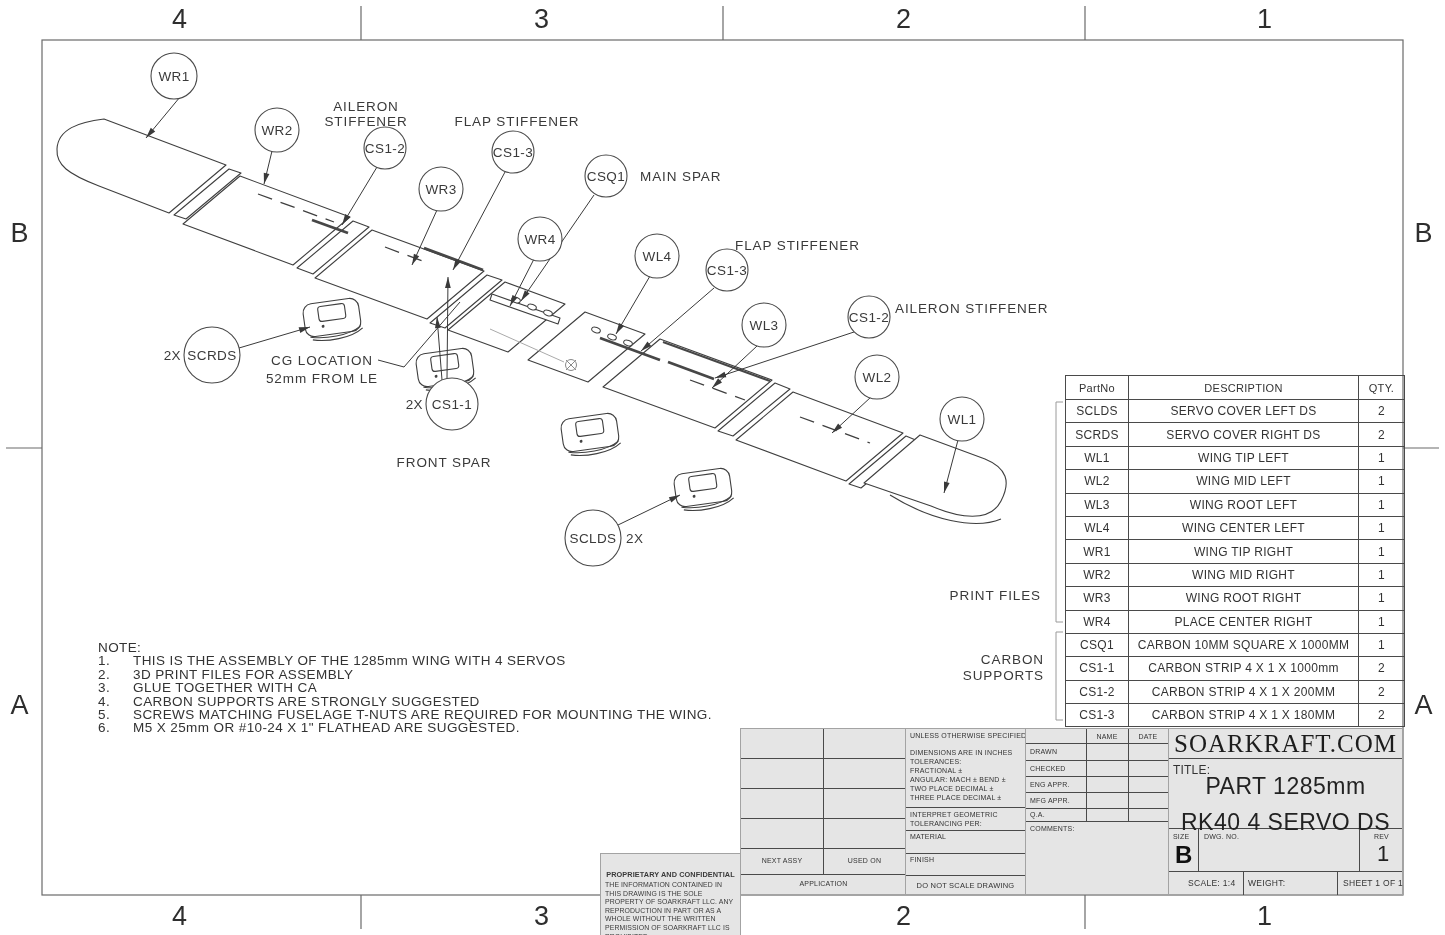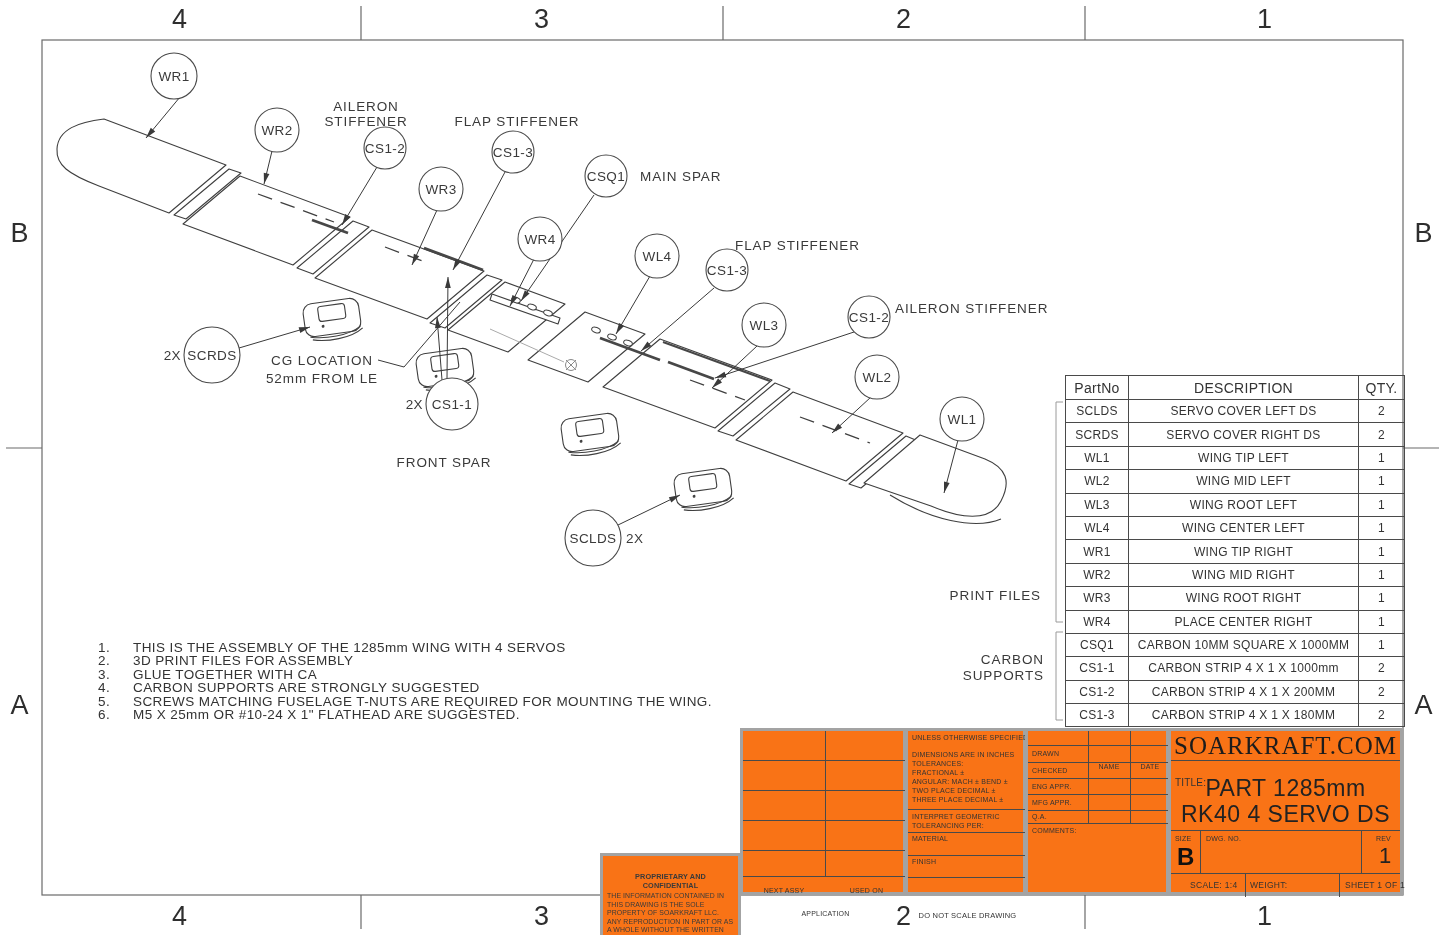--- a/index.html
+++ b/index.html
@@ -10,34 +10,34 @@
   .zone { position:absolute; font-size:27px; color:#2e2e2e; transform:translate(-50%,-50%); letter-spacing:1px; }
 
   svg text { font-family:"Liberation Sans", sans-serif; fill:#3a3a3a; }
   .balloon-label { font-size:13.5px; letter-spacing:.4px; }
   .free-label { font-size:13.5px; letter-spacing:.9px; }
 
   
   #parts-table { position:absolute; left:1065px; top:375px; width:339px; border-collapse:collapse; table-layout:fixed; }
   #parts-table td, #parts-table th { border:1px solid #4a4a4a; font-size:12px; font-weight:normal;
       text-align:center; height:23.4px; padding:0 2px; white-space:nowrap; overflow:hidden; letter-spacing:.3px; color:#333; }
-  #parts-table th { height:24px; font-size:14px; }
+  #parts-table th { height:24px; font-size:11px; }
   .col-part { width:63px; } .col-desc { width:230px; } .col-qty { width:46px; }
 
   
   #notes { position:absolute; left:98px; top:641px; font-size:13.5px; letter-spacing:.4px; color:#333; line-height:13.4px; }
   #notes .nrow { display:flex; }
   #notes .nnum { width:35px; }
 
   
-  .tb { position:absolute; border:3px solid #a3a3a3; background:#f97316; }
+  .tb { position:absolute; border:1px solid #a3a3a3; background:#e5e5e5; }
   .tline-h { position:absolute; border-top:1px solid #4a4a4a; height:0; }
   .tline-v { position:absolute; border-left:1px solid #4a4a4a; width:0; }
   .tb-txt { position:absolute; font-size:7px; letter-spacing:.2px; color:#333; white-space:nowrap; }
-  .tb-txt-c { text-align:center;margin-top:28px; }
+  .tb-txt-c { text-align:center; }
 
   #prop-box { left:600px; top:853px; width:141px; height:92px; padding:16px 4px; }
   #prop-title { font-size:7.3px; font-weight:bold; text-align:center; letter-spacing:.1px; margin-bottom:2px; }
   #prop-body { font-size:6.9px; line-height:8.6px; letter-spacing:.1px; }
 
   #app-box { left:740px; top:728px; width:166px; height:167px; }
   #tol-box { left:905px; top:728px; width:121px; height:167px; }
   #name-box { left:1025px; top:728px; width:144px; height:167px; }
   #soar-box { left:1168px; top:728px; width:235px; height:167px; }
 
@@ -361,20 +361,21 @@
         </tr>
     <tr>
           <td>CS1-3</td>
           <td>CARBON STRIP 4 X 1 X 180MM</td>
           <td>2</td>
         </tr>
   </tbody>
     </table>
 
   <div id="notes">
+    <div>NOTE:</div>
     <div class="nrow">
         <span class="nnum">1.</span>
         <span>THIS IS THE ASSEMBLY OF THE 1285mm WING WITH 4 SERVOS</span>
       </div>
     <div class="nrow">
         <span class="nnum">2.</span>
         <span>3D PRINT FILES FOR ASSEMBLY</span>
       </div>
     <div class="nrow">
         <span class="nnum">3.</span>
@@ -445,23 +446,23 @@
     <div class="tb-txt" style="left:4px;top:36px">CHECKED</div>
     <div class="tb-txt" style="left:4px;top:52px">ENG APPR.</div>
     <div class="tb-txt" style="left:4px;top:68px">MFG APPR.</div>
     <div class="tb-txt" style="left:4px;top:82px">Q.A.</div>
     <div class="tb-txt" style="left:4px;top:96px">COMMENTS:</div>
   </div>
 
   <div class="tb" id="soar-box">
     <div id="soar-company">SOARKRAFT.COM</div>
     <div id="soar-title-area">
-      <div class="tb-txt" style="left:4px;top:16px;font-size:10px">TITLE:</div>
+      <div class="tb-txt" style="left:4px;top:4px;font-size:12px">TITLE:</div>
       <div class="big-title" style="top:14px">PART 1285mm</div>
-      <div class="big-title" style="top:40px">RK40 4 SERVO DS</div>
+      <div class="big-title" style="top:50px">RK40 4 SERVO DS</div>
     </div>
     <div id="soar-row3">
       <div class="tline-v" style="left:29px;top:0;height:43px"></div>
       <div class="tline-v" style="left:190px;top:0;height:43px"></div>
       <div class="tb-txt" style="left:4px;top:4px">SIZE</div>
       <div class="big-b">B</div>
       <div class="tb-txt" style="left:35px;top:4px">DWG.  NO.</div>
       <div class="tb-txt" style="left:205px;top:4px">REV</div>
       <div class="rev-val">1</div>
     </div>

